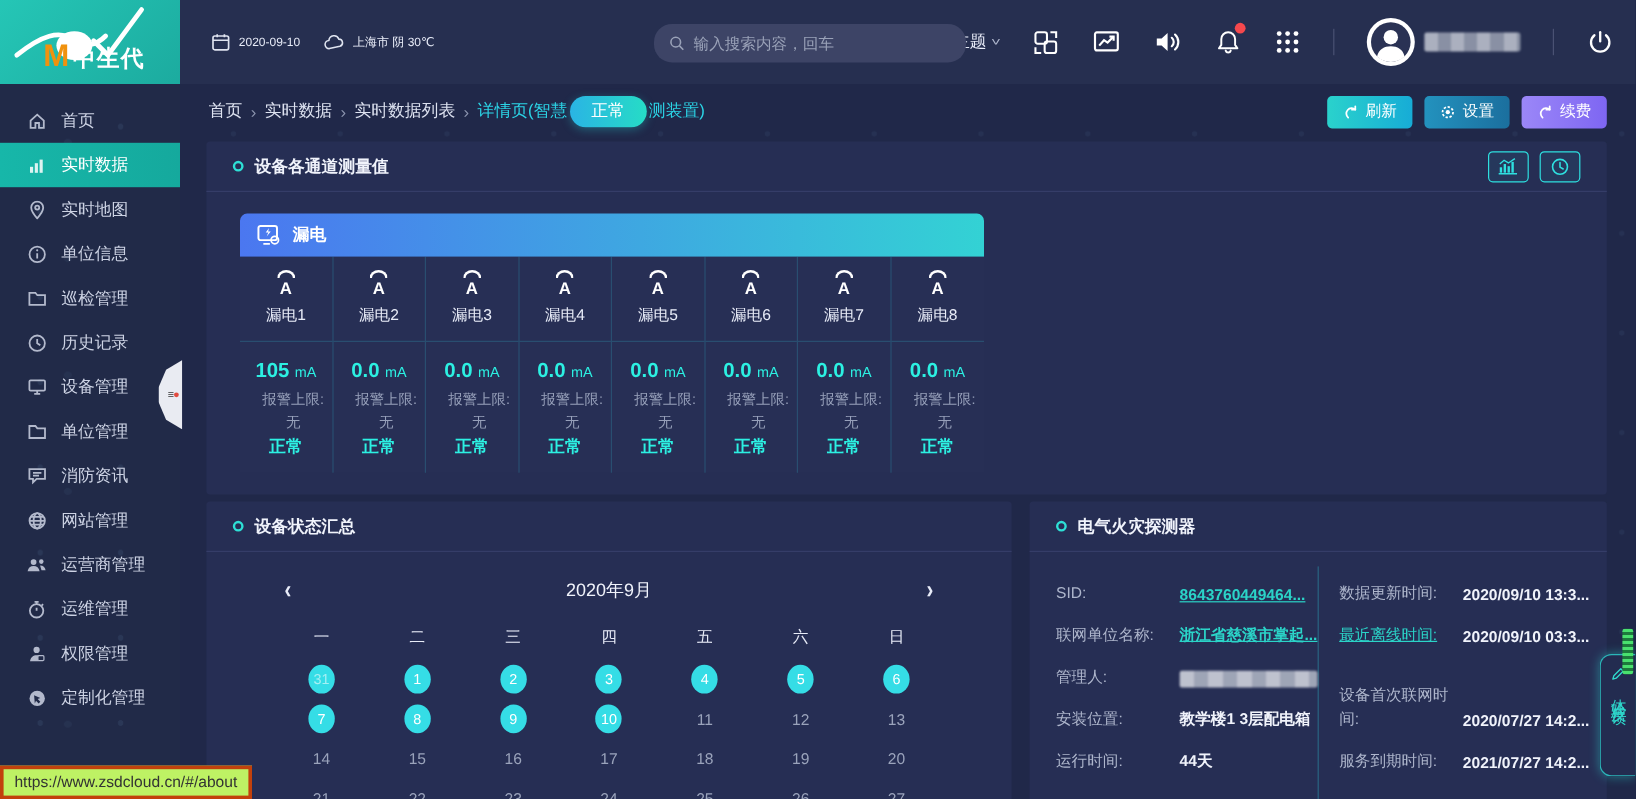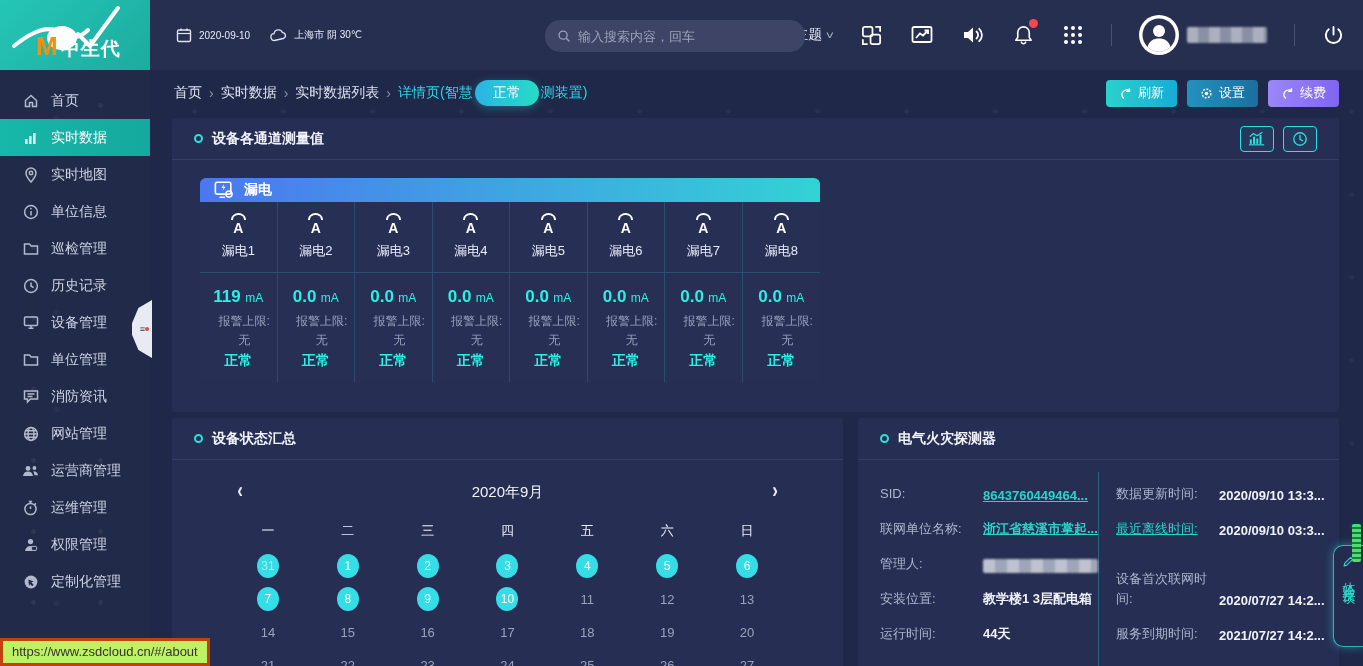--- a/index.html
+++ b/index.html
@@ -57,21 +57,21 @@
 
   .panel { position:absolute; background:#262e54; border-radius:3px; }
   .panel-head { height:42px; display:flex; align-items:center; padding:0 22px; border-bottom:1px solid #353d68; }
   .p-dot { width:9px; height:9px; border-radius:50%; border:2.5px solid #2ee0d6; margin-right:9px; }
   .p-title { font-size:14px; font-weight:bold; color:#f0f3fb; }
   .head-btns { margin-left:auto; display:flex; gap:9px; }
   .hbtn { width:34px; height:26px; border:1px solid #2ee0e0; border-radius:4px; background:rgba(46,224,224,.06); display:flex; align-items:center; justify-content:center; cursor:pointer; }
 
   #measure-panel { left:22px; top:48px; width:1167px; height:294px; }
   .leak-card { position:absolute; left:28px; top:60px; width:620px; }
-  .leak-head { height:24px; border-radius:6px 6px 0 0; background:linear-gradient(90deg,#4b77f0,#33d2d4); display:flex; align-items:center; gap:9px; padding:0 13px; font-size:14px; font-weight:bold; color:#fff; }
+  .leak-head { height:36px; border-radius:6px 6px 0 0; background:linear-gradient(90deg,#4b77f0,#33d2d4); display:flex; align-items:center; gap:9px; padding:0 13px; font-size:14px; font-weight:bold; color:#fff; }
   .leak-body { background:#272f55; display:grid; grid-template-columns:repeat(8,1fr); }
   .chan { border-right:1px solid rgba(50,190,210,.22); display:flex; flex-direction:column; align-items:center; }
   .chan:last-child { border-right:none; }
   .chan-top { width:100%; display:flex; flex-direction:column; align-items:center; padding:11px 0 12px; border-bottom:1px solid rgba(50,190,210,.22); }
   .ant-arc { width:15px; height:7px; border:2.5px solid #fff; border-bottom:none; border-radius:14px 14px 0 0/12px 12px 0 0; }
   .ant-a { font-size:14px; font-weight:bold; color:#fff; line-height:1; margin-top:1px; }
   .chan-name { font-size:13px; color:#e8ecf8; margin-top:7px; }
   .chan-val { margin-top:14px; color:#2cf0e2; }
   .chan-val b { font-size:17px; }
   .chan-val span { font-size:12px; }
@@ -430,21 +430,21 @@
           </svg>
         <span>漏电</span>
       </div>
       <div class="leak-body" id="channel-grid">
           <div class="chan">
             <div class="chan-top">
               <span class="ant-arc"></span>
               <span class="ant-a">A</span>
               <span class="chan-name">漏电1</span>
             </div>
-            <div class="chan-val"><b>119</b> <span>mA</span></div>
+            <div class="chan-val"><b>105</b> <span>mA</span></div>
             <div class="chan-limit">
               <div>报警上限:</div>
               <div>无</div>
             </div>
             <div class="chan-status">正常</div>
           </div>
           <div class="chan">
             <div class="chan-top">
               <span class="ant-arc"></span>
               <span class="ant-a">A</span>

